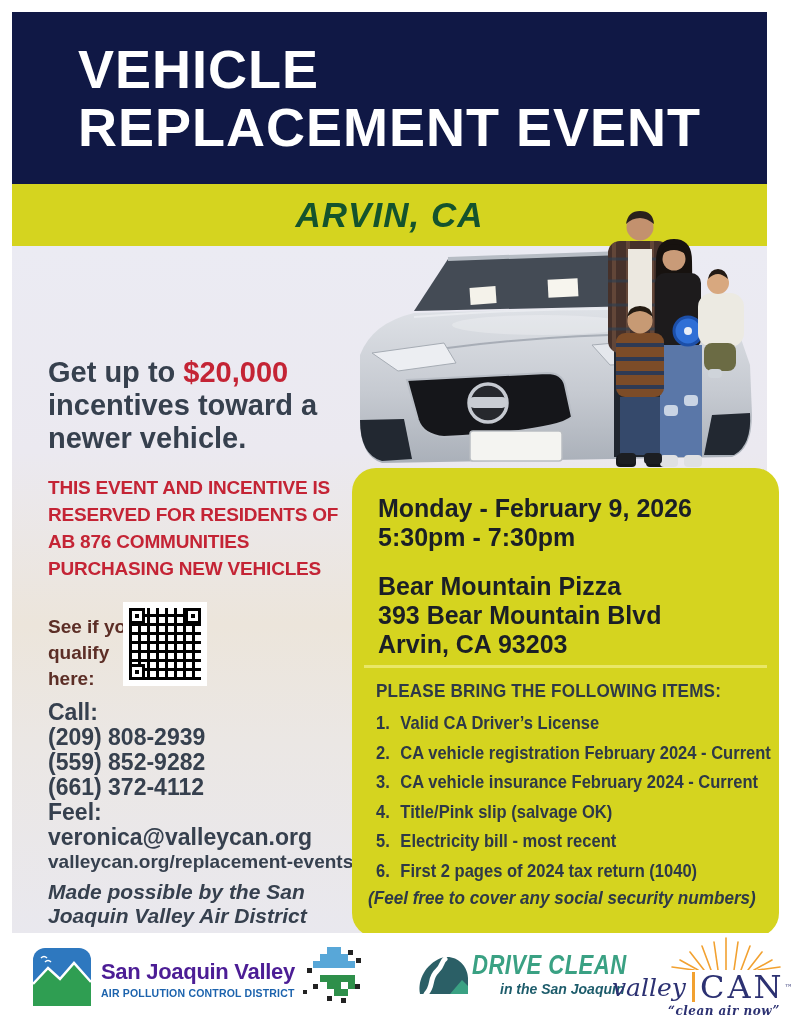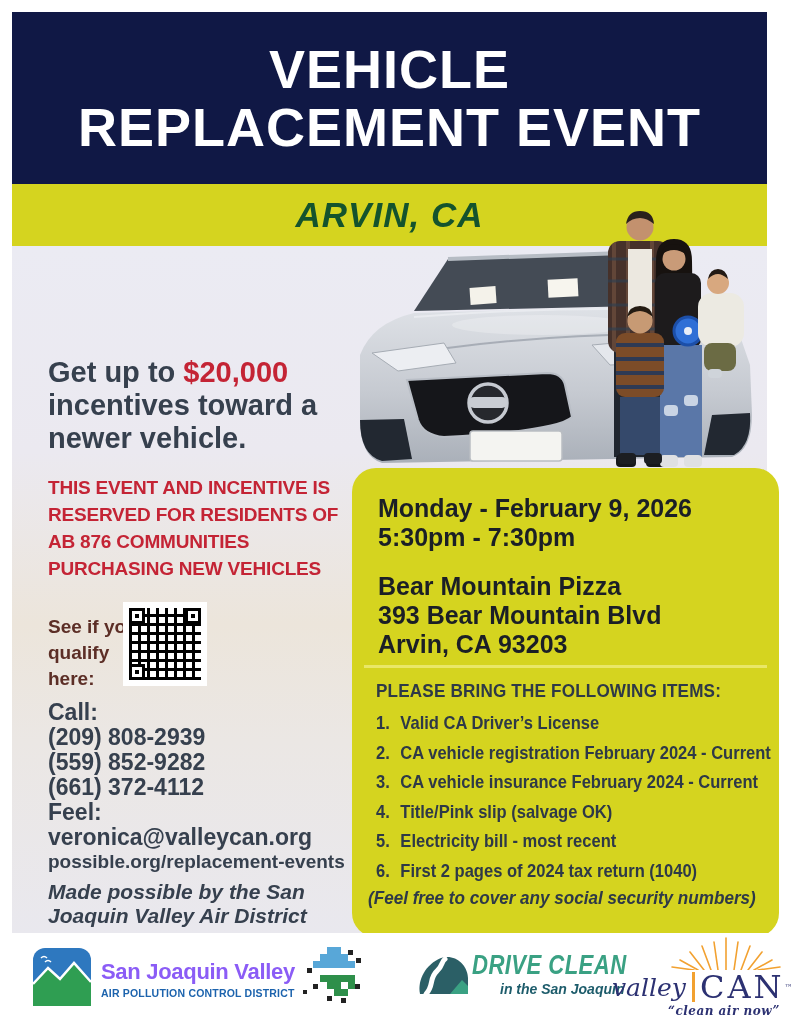--- a/index.html
+++ b/index.html
@@ -2,21 +2,21 @@
 <html><head>
 <meta charset="utf-8">
 <style>
   html,body{margin:0;padding:0;background:#ffffff;}
   .page{position:relative;width:791px;height:1024px;background:#ffffff;overflow:hidden;
         font-family:"Liberation Sans",sans-serif;}
   
   .header{position:absolute;left:12px;top:12px;width:755px;height:172px;background:#101845;
           display:flex;align-items:center;justify-content:center;z-index:1;}
   .header .title{color:#ffffff;font-weight:800;font-size:54px;line-height:58px;
-                 text-align:center;letter-spacing:1px;}
+                 letter-spacing:1px;}
   .loc-band{position:absolute;left:12px;top:184px;width:755px;height:62px;background:#d5d41f;
             display:flex;align-items:center;justify-content:center;z-index:1;}
   .loc-band span{color:#14532d;font-weight:800;font-style:italic;font-size:35px;letter-spacing:1px;}
   
   .main{position:absolute;left:12px;top:246px;width:755px;height:687px;z-index:0;
         background:linear-gradient(180deg,#ebebf3 0%,#ebe9f0 30%,#ece5db 55%,#ebe7e4 72%,#e9e8ee 100%);}
   
   .question{position:absolute;left:48px;top:268px;width:330px;font-size:29px;line-height:37px;
             font-weight:800;font-style:italic;color:#36404e;z-index:3;}
   .offer{position:absolute;left:48px;top:356px;width:330px;font-size:29px;line-height:33px;
@@ -51,21 +51,21 @@
                   transform:scaleX(0.9);transform-origin:left;white-space:nowrap;letter-spacing:0.2px;}
   .ev-list{position:absolute;left:24px;top:240px;transform:scaleX(0.87);transform-origin:left;}
   .ev-item{display:flex;line-height:29.5px;font-size:19px;font-weight:700;color:#2e3947;white-space:nowrap;}
   .ev-item .num{width:28px;flex:none;}
   .ev-note{position:absolute;left:16px;top:419px;font-size:19px;font-weight:700;font-style:italic;
            color:#2e3947;transform:scaleX(0.9);transform-origin:left;white-space:nowrap;}
   
   .footer{position:absolute;left:0;top:933px;width:791px;height:91px;background:#ffffff;z-index:5;}
   .sjv{position:absolute;left:33px;top:15px;display:flex;align-items:center;}
   .sjv-text{margin-left:10px;}
-  .sjv-name{color:#8b5cf6;font-weight:700;font-size:22px;line-height:24px;letter-spacing:-0.3px;}
+  .sjv-name{color:#4c1d95;font-weight:700;font-size:22px;line-height:24px;letter-spacing:-0.3px;}
   .sjv-sub{color:#1c63ad;font-weight:700;font-size:10.5px;letter-spacing:0.2px;margin-top:3px;}
   .pixlogo{position:absolute;left:299px;top:7px;}
   .dclean{position:absolute;left:416px;top:19px;display:flex;align-items:flex-start;}
   .dclean-text{margin-left:2px;}
   .dclean-name{color:#3aa183;font-weight:700;font-style:italic;font-size:27px;line-height:27px;
                transform:scaleX(0.82);transform-origin:left;white-space:nowrap;letter-spacing:0.5px;}
   .dclean-sub{color:#1d5c6b;font-style:italic;font-weight:700;font-size:14px;margin-top:2px;margin-left:28px;}
   .vcan{position:absolute;left:612px;top:3px;width:170px;font-family:"DejaVu Serif",serif;color:#2c3172;}
   .vcan-rays{position:absolute;left:58px;top:0px;}
   .vcan-row{position:absolute;left:0px;top:32px;display:flex;align-items:center;white-space:nowrap;}
@@ -194,21 +194,21 @@
 
   <div class="contact">
     <div>Call:</div>
     <div>(209) 808-2939</div>
     <div>(559) 852-9282</div>
     <div>(661) 372-4112</div>
     <div>Feel:</div>
     <div>veronica@valleycan.org</div>
   </div>
 
-  <div class="website">possible.org/replacement-events</div>
+  <div class="website">valleycan.org/replacement-events</div>
 
   <div class="credit">Made possible by the San Joaquin Valley Air District</div>
 
   <div class="event-box">
     <div class="ev-when">
       <div>Monday - February 9, 2026</div>
       <div>5:30pm - 7:30pm</div>
     </div>
     <div class="ev-where">
       <div>Bear Mountain Pizza</div>

